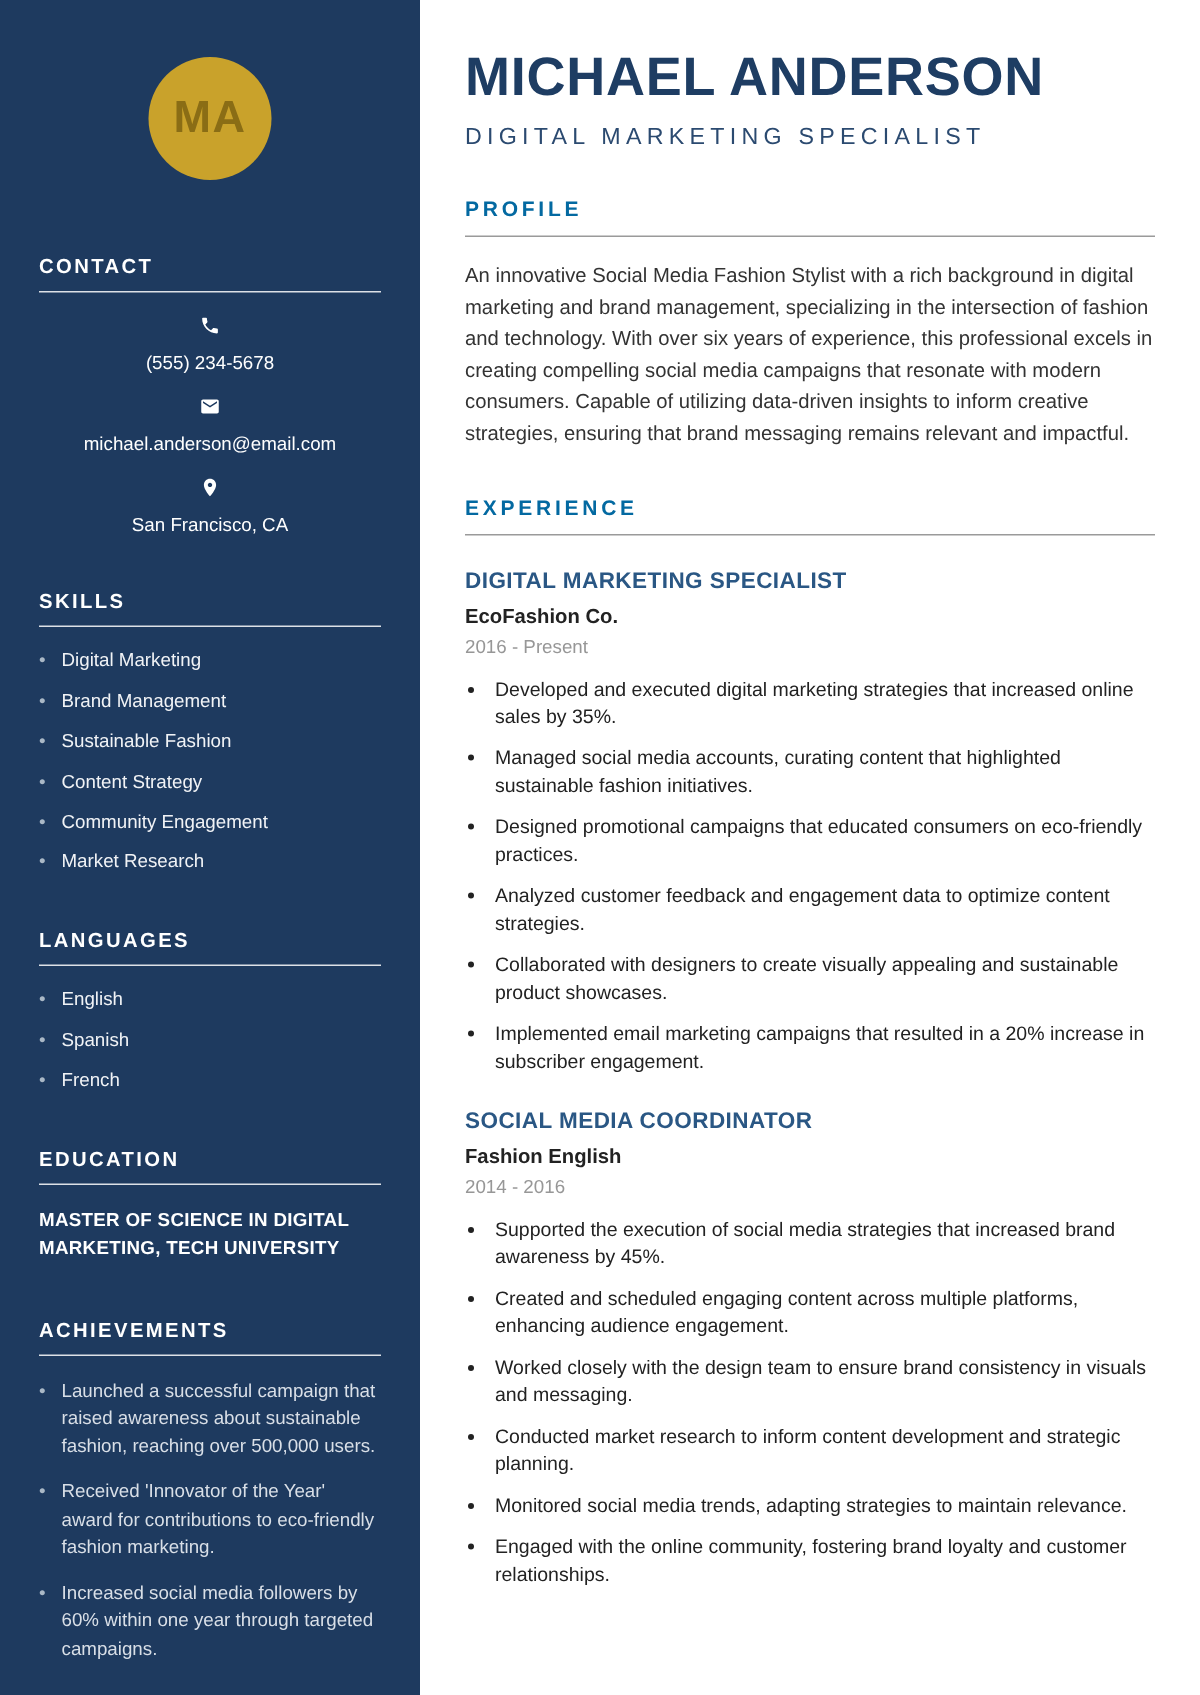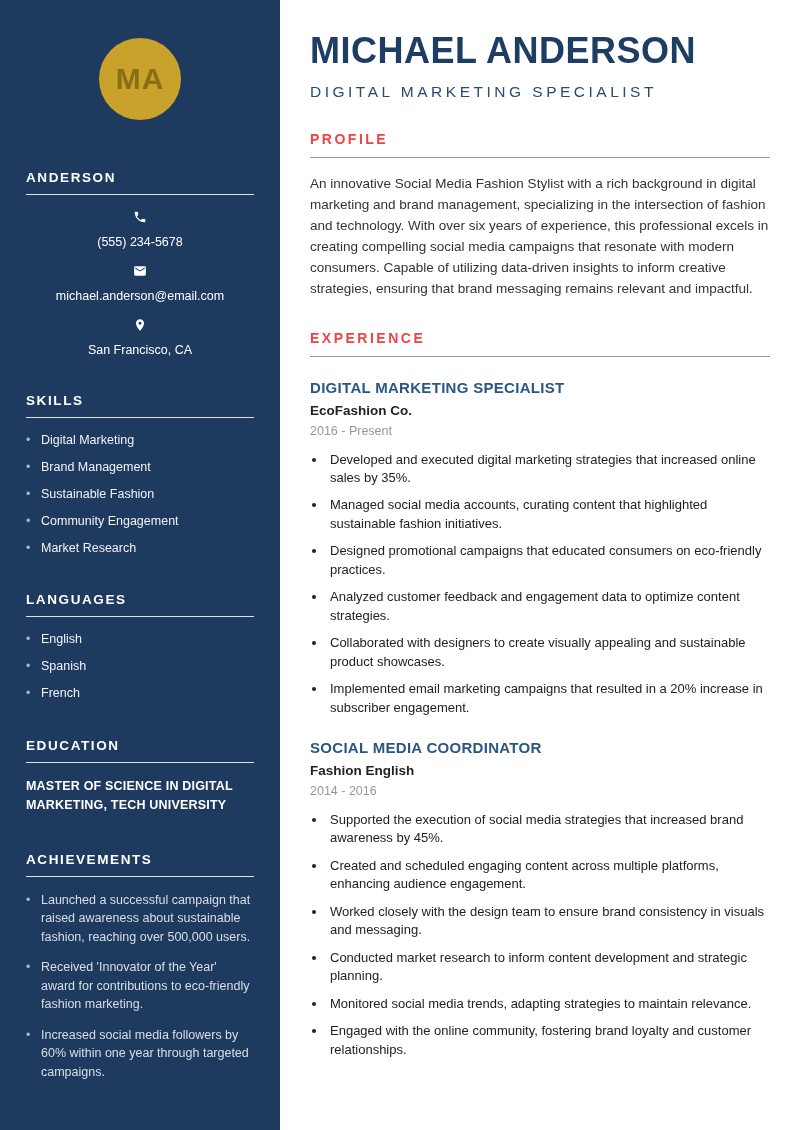--- a/index.html
+++ b/index.html
@@ -43,21 +43,21 @@
   .achievements .side-li { color: #d9dfe7; line-height: 1.48; margin-bottom: 12px; }
 
   .degree { font-size: 12.5px; font-weight: bold; line-height: 1.55; margin: 14px 0 0 0; letter-spacing: 0.2px; }
 
   
   .main { flex: 1; box-sizing: border-box; padding: 30px 30px 30px 30px; background: #ffffff; }
   .name { font-size: 36px; font-weight: bold; color: #1e3d63; margin: 0; letter-spacing: 0.5px; }
   .person-title { font-size: 15.5px; color: #2b4a70; letter-spacing: 3.5px; margin-top: 11px; }
 
   .main-heading {
-    font-size: 14px; font-weight: bold; color: #ef4444; letter-spacing: 2.5px;
+    font-size: 14px; font-weight: bold; color: #0369a1; letter-spacing: 2.5px;
     margin: 30px 0 0 0; padding-bottom: 10px;
     border-bottom: 1px solid #9a9a9a;
   }
   .profile-text { font-size: 13.5px; line-height: 1.55; color: #333333; margin: 16px 0 0 0; }
 
   .job { margin-top: 22px; }
   .job-title { font-size: 15px; font-weight: bold; color: #2a5784; margin: 0; letter-spacing: 0.3px; }
   .company { font-size: 13.5px; font-weight: bold; color: #222222; margin-top: 7px; }
   .dates { font-size: 12.5px; color: #979797; margin-top: 6px; }
   .job-bullets { margin: 13px 0 0 0; padding-left: 17px; }
@@ -67,21 +67,21 @@
 <body>
 
 <div class="resume">
 
   <aside class="sidebar">
     <div class="avatar">
       <span class="avatar-initials">MA</span>
     </div>
 
     <section class="side-section">
-      <h2 class="side-heading">ANDERSON</h2>
+      <h2 class="side-heading">CONTACT</h2>
       <div class="contact-item">
         <span class="cicon">
           <svg viewBox="0 0 24 24">
               <path d="M6.62 10.79c1.44 2.83 3.76 5.14 6.59 6.59l2.2-2.21c.27-.27.67-.36 1.02-.24 1.12.37 2.33.57 3.57.57.55 0 1 .45 1 1V20c0 .55-.45 1-1 1-9.39 0-17-7.61-17-17 0-.55.45-1 1-1h3.5c.55 0 1 .45 1 1 0 1.25.2 2.45.57 3.57.11.35.03.74-.25 1.02l-2.2 2.2z"></path>
             </svg>
         </span>
         <span>(555) 234-5678</span>
       </div>
       <div class="contact-item">
         <span class="cicon">
@@ -100,20 +100,21 @@
         <span>San Francisco, CA</span>
       </div>
     </section>
 
     <section class="side-section">
       <h2 class="side-heading">SKILLS</h2>
       <ul class="side-list">
           <li class="side-li">Digital Marketing</li>
           <li class="side-li">Brand Management</li>
           <li class="side-li">Sustainable Fashion</li>
+          <li class="side-li">Content Strategy</li>
           <li class="side-li">Community Engagement</li>
           <li class="side-li">Market Research</li>
         </ul>
     </section>
 
     <section class="side-section">
       <h2 class="side-heading">LANGUAGES</h2>
       <ul class="side-list">
           <li class="side-li">English</li>
           <li class="side-li">Spanish</li>

